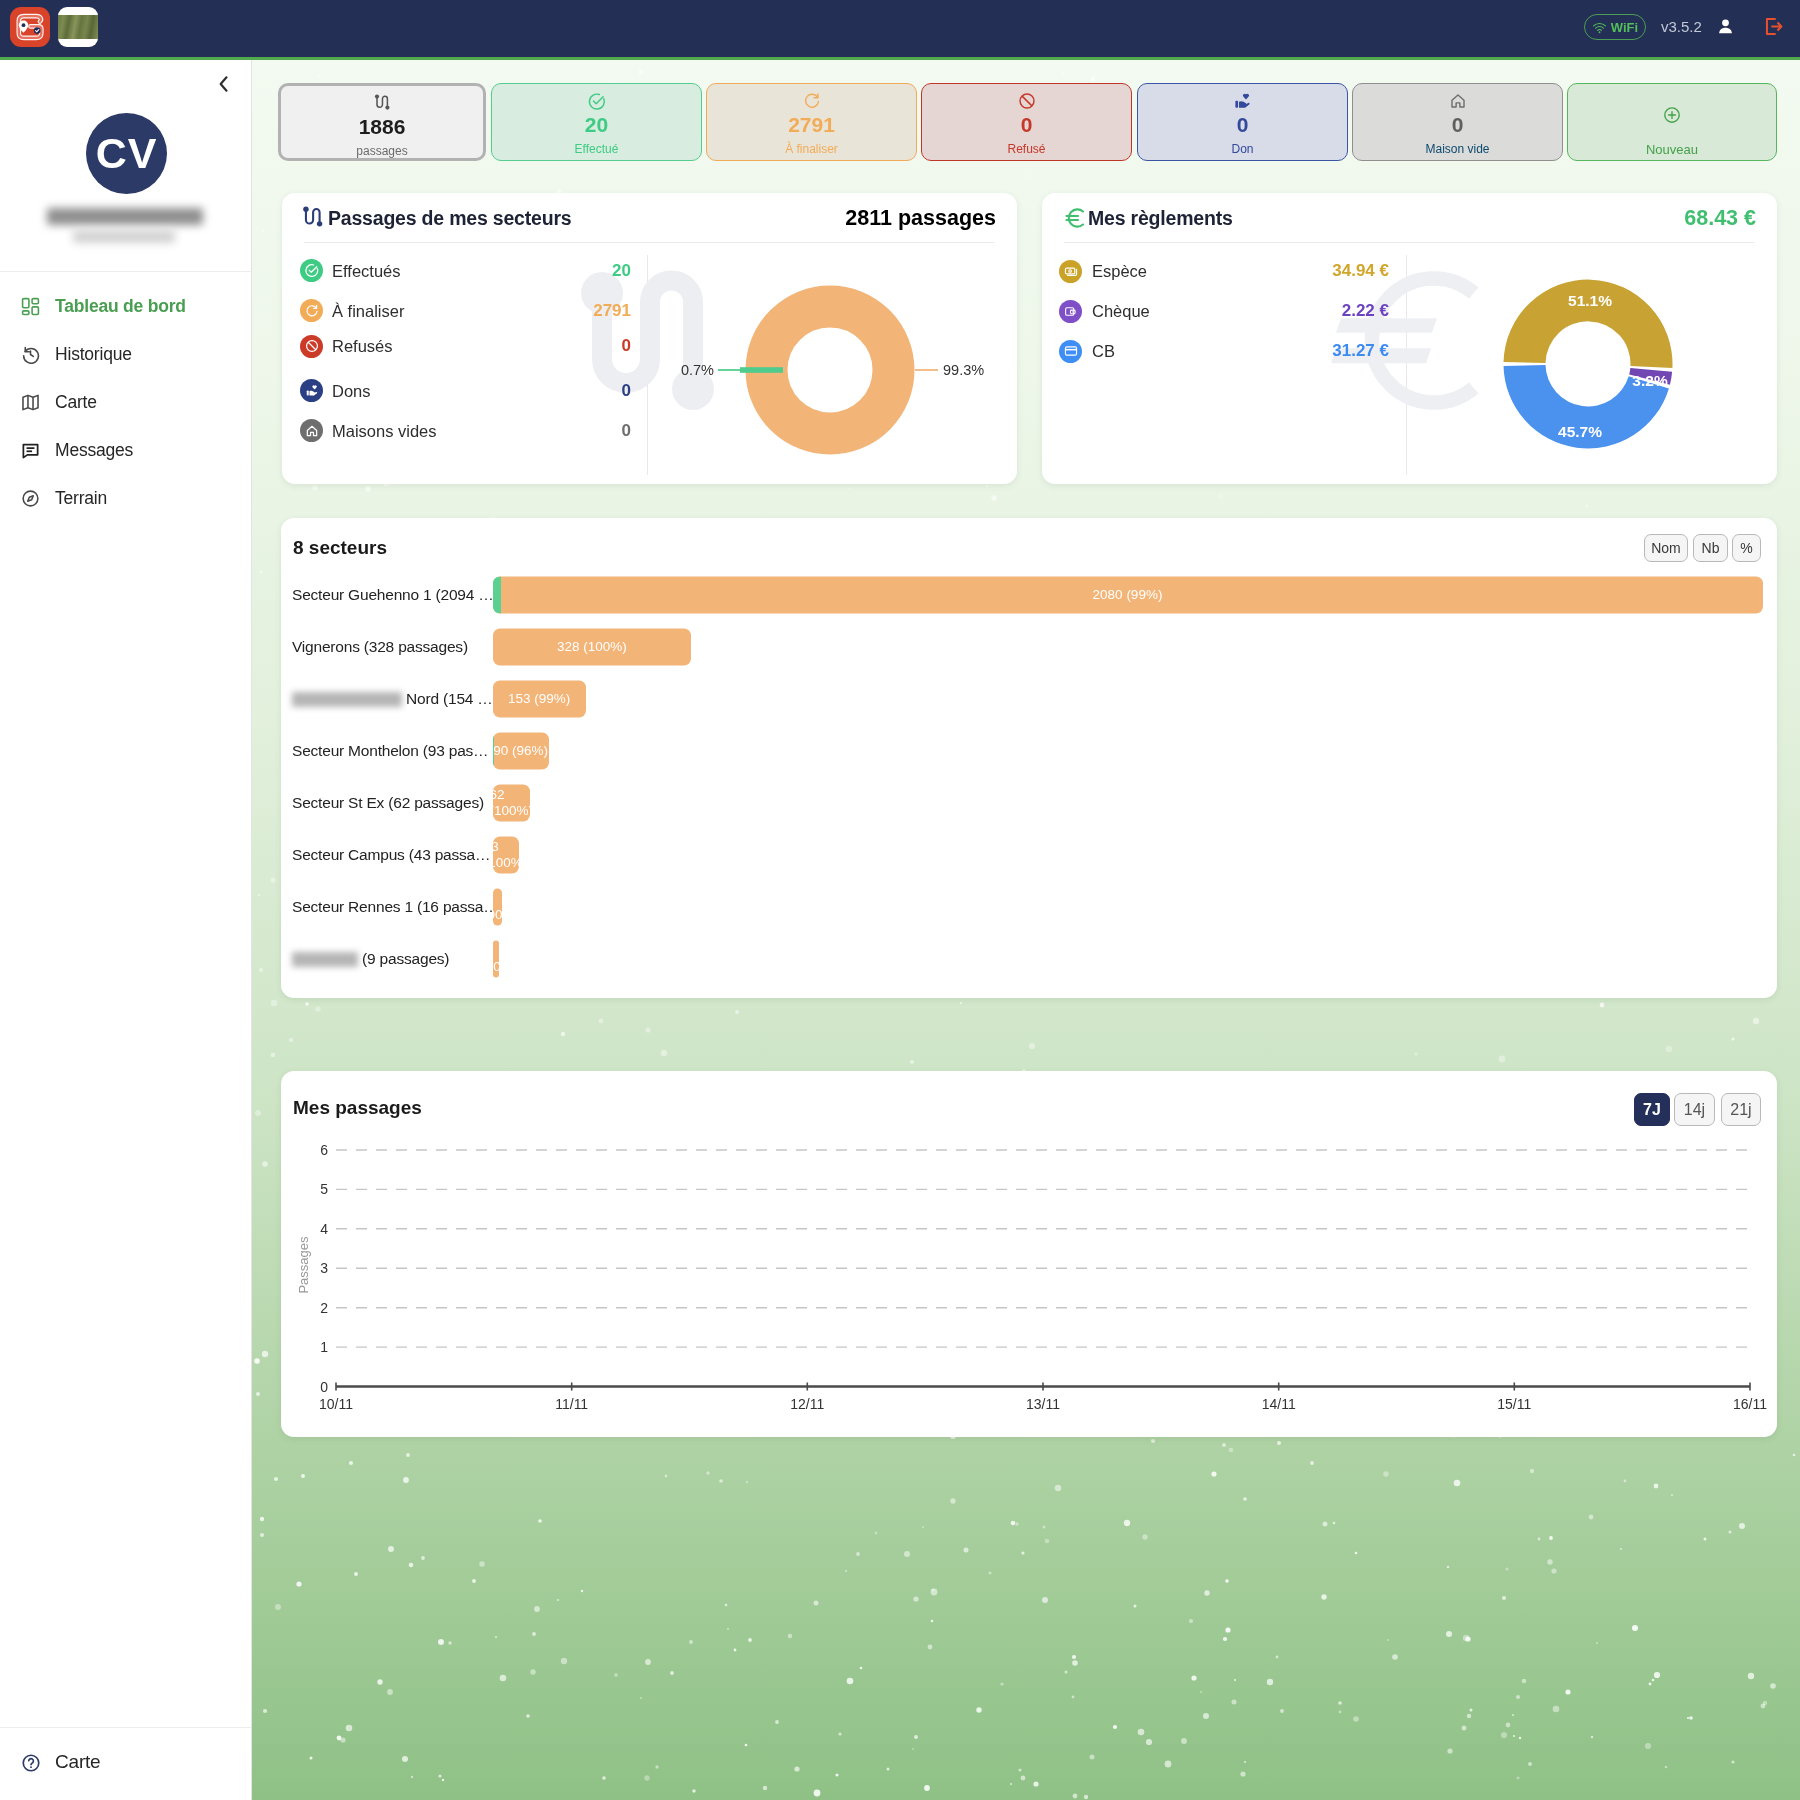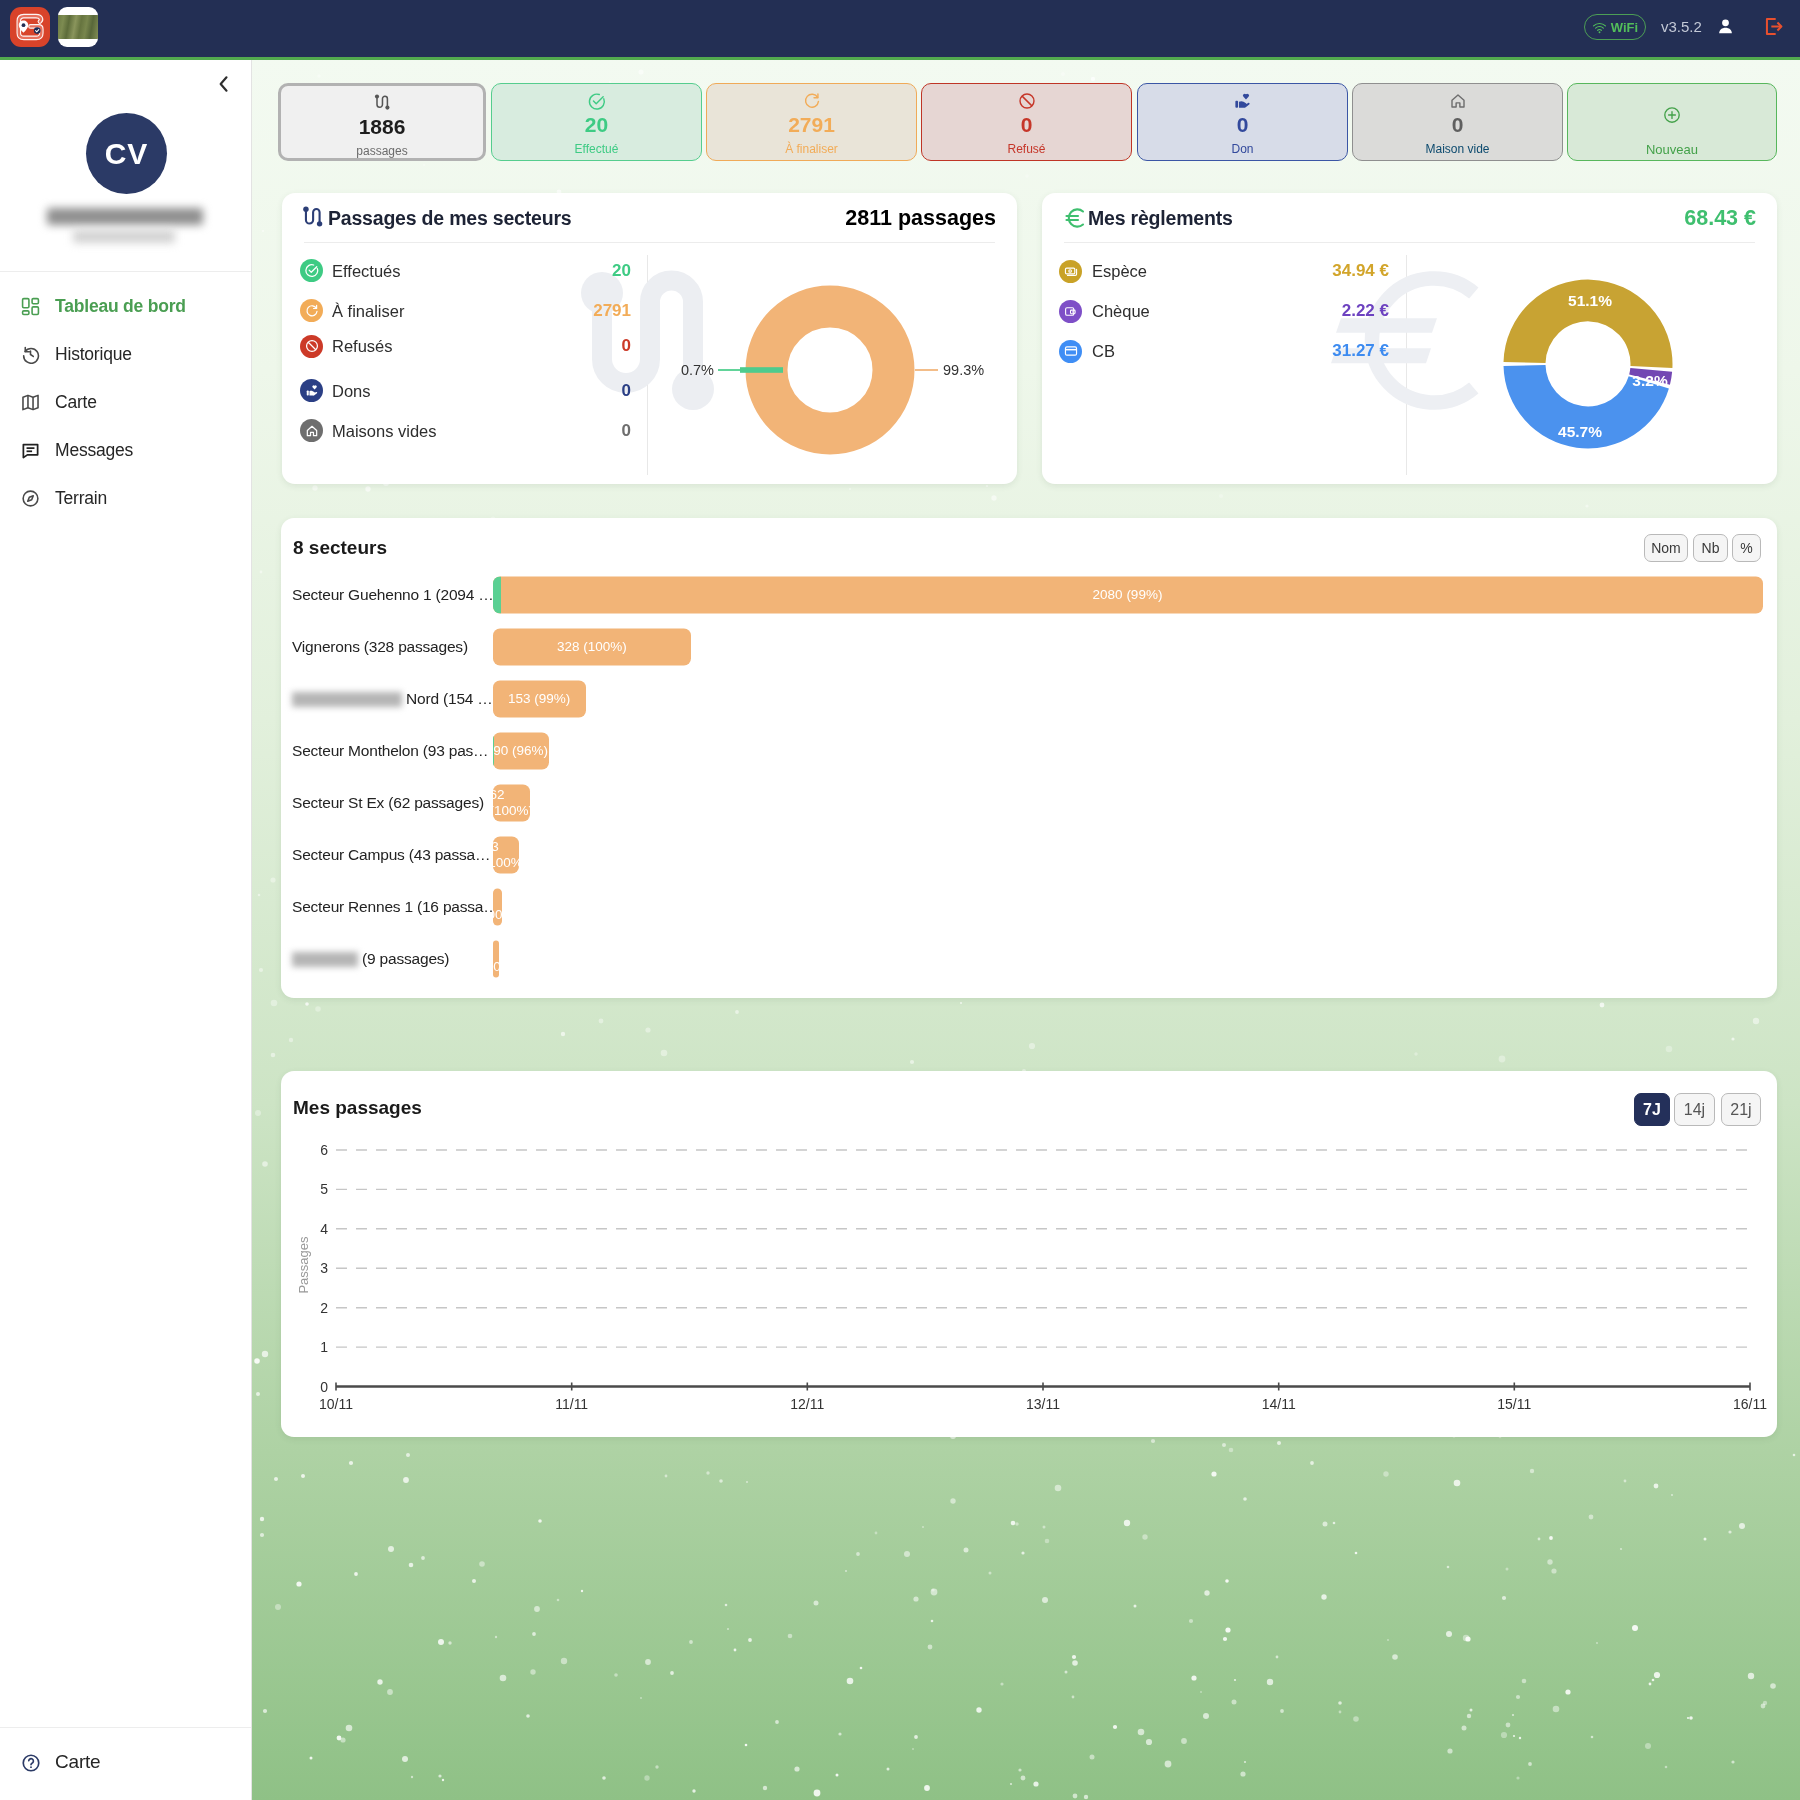--- a/index.html
+++ b/index.html
@@ -17,21 +17,21 @@
   #thumb { left:58px; top:7px; width:40px; height:40px; border-radius:9px; background:#fff; overflow:hidden; }
   #thumb .photo { position:absolute; left:0; top:8px; width:40px; height:24px;
      background:linear-gradient(100deg,#6b7a44 0%,#7d8b51 14%,#5d6c3a 27%,#8a955c 42%,#66743f 55%,#78864d 68%,#586739 81%,#828e55 100%); }
   #wifi { left:1584px; top:14px; width:62px; height:26px; border:1.5px solid #4c9e55; border-radius:14px;
           display:flex; align-items:center; justify-content:center; gap:4px; color:#52bd5a; font-size:13px; font-weight:bold; }
   #ver { left:1661px; top:18px; color:#c3c9d6; font-size:15px; }
   
   #side { left:0; top:60px; width:252px; height:1740px; background:#fff; border-right:1px solid #e3e3e3; }
   #chev { left:214px; top:74px; font-size:21px; color:#2e2e2e; font-weight:bold; }
   #avatar { left:86px; top:113px; width:81px; height:81px; border-radius:50%; background:#2b3a66;
-            display:flex; align-items:center; justify-content:center; color:#fff; font-size:30px; font-weight:bold; letter-spacing:1px; }
+            display:flex; align-items:center; justify-content:center; color:#fff; font-size:43px; font-weight:bold; letter-spacing:1px; }
   .blur1 { left:47px; top:208px; width:156px; height:17px; background:#8f8f8f; filter:blur(4px); border-radius:2px; }
   .blur2 { left:73px; top:230px; width:102px; height:13px; background:#d2d2d2; filter:blur(4px); border-radius:2px; }
   #sidediv { left:0; top:271px; width:251px; height:1px; background:#ededed; }
   .mi { left:0; top:0; width:251px; height:48px; display:flex; align-items:center; }
   .mi .ico { position:absolute; left:21px; width:19px; height:19px; }
   .mi .txt { position:absolute; left:55px; font-size:17.5px; letter-spacing:-0.2px; color:#262626; }
   .mi.act .txt { color:#4a9e52; font-weight:bold; }
   #aidediv { left:0; top:1727px; width:251px; height:1px; background:#ededed; }
   
   .sc { top:83px; height:78px; border-radius:10px; text-align:center; }

